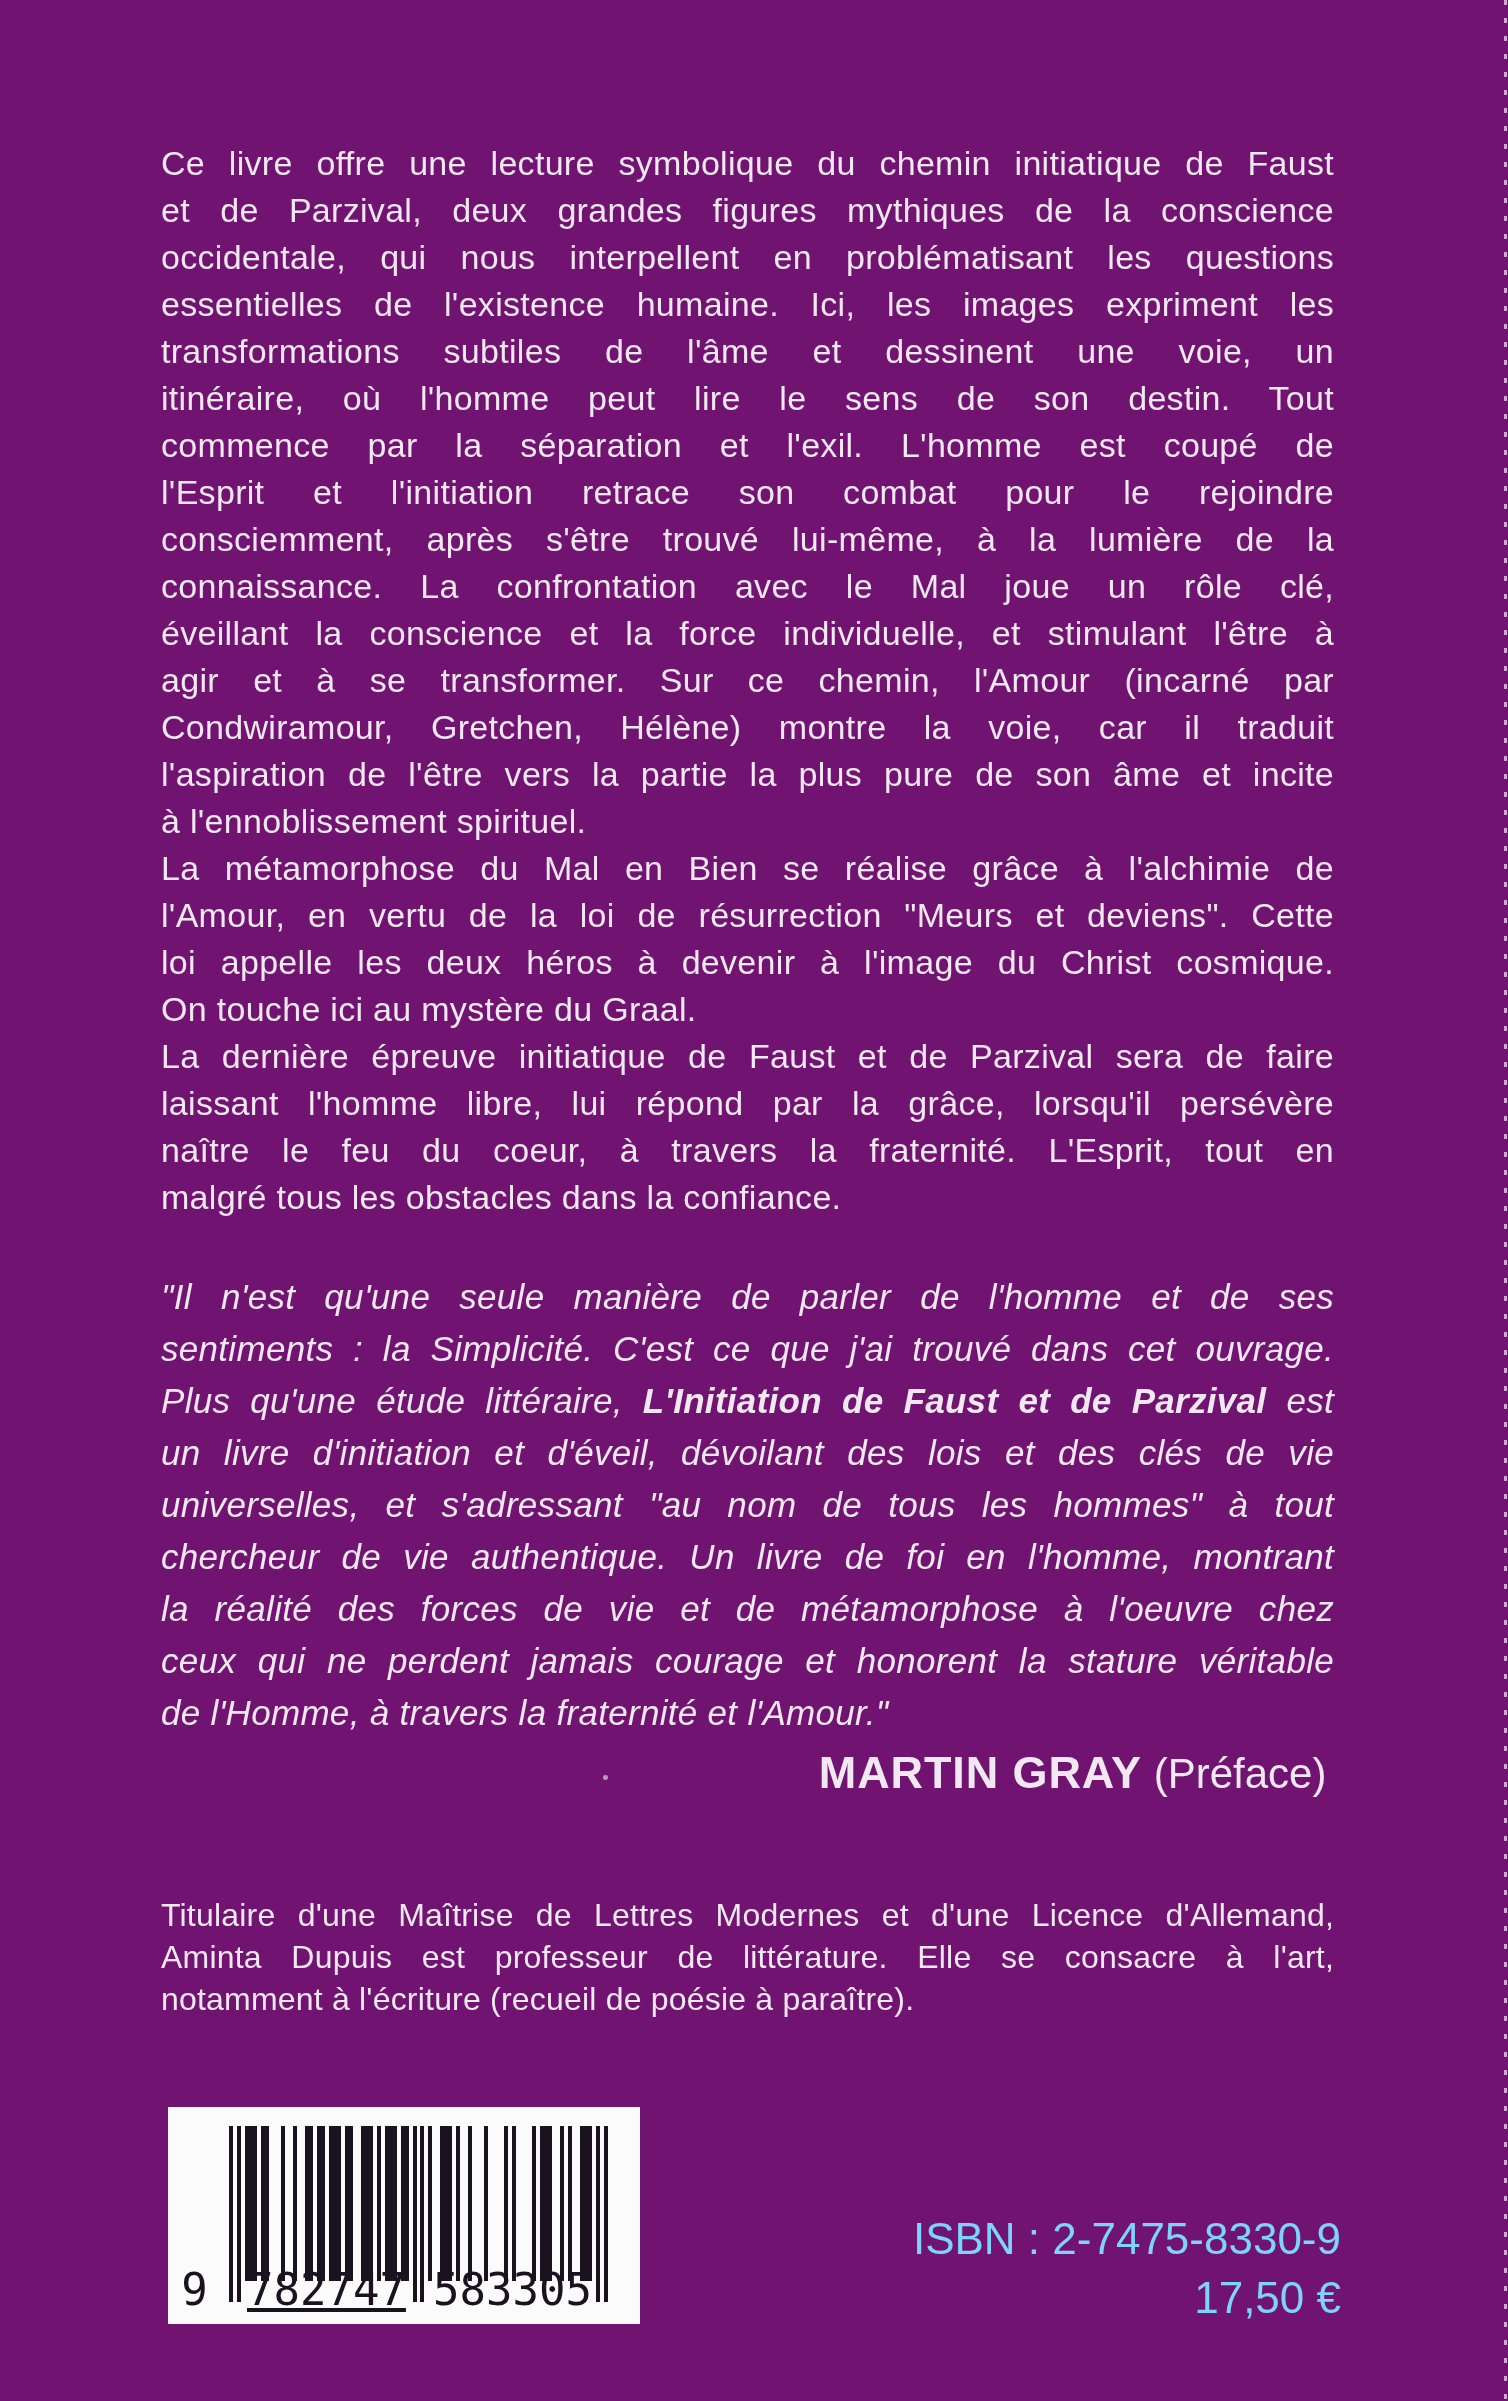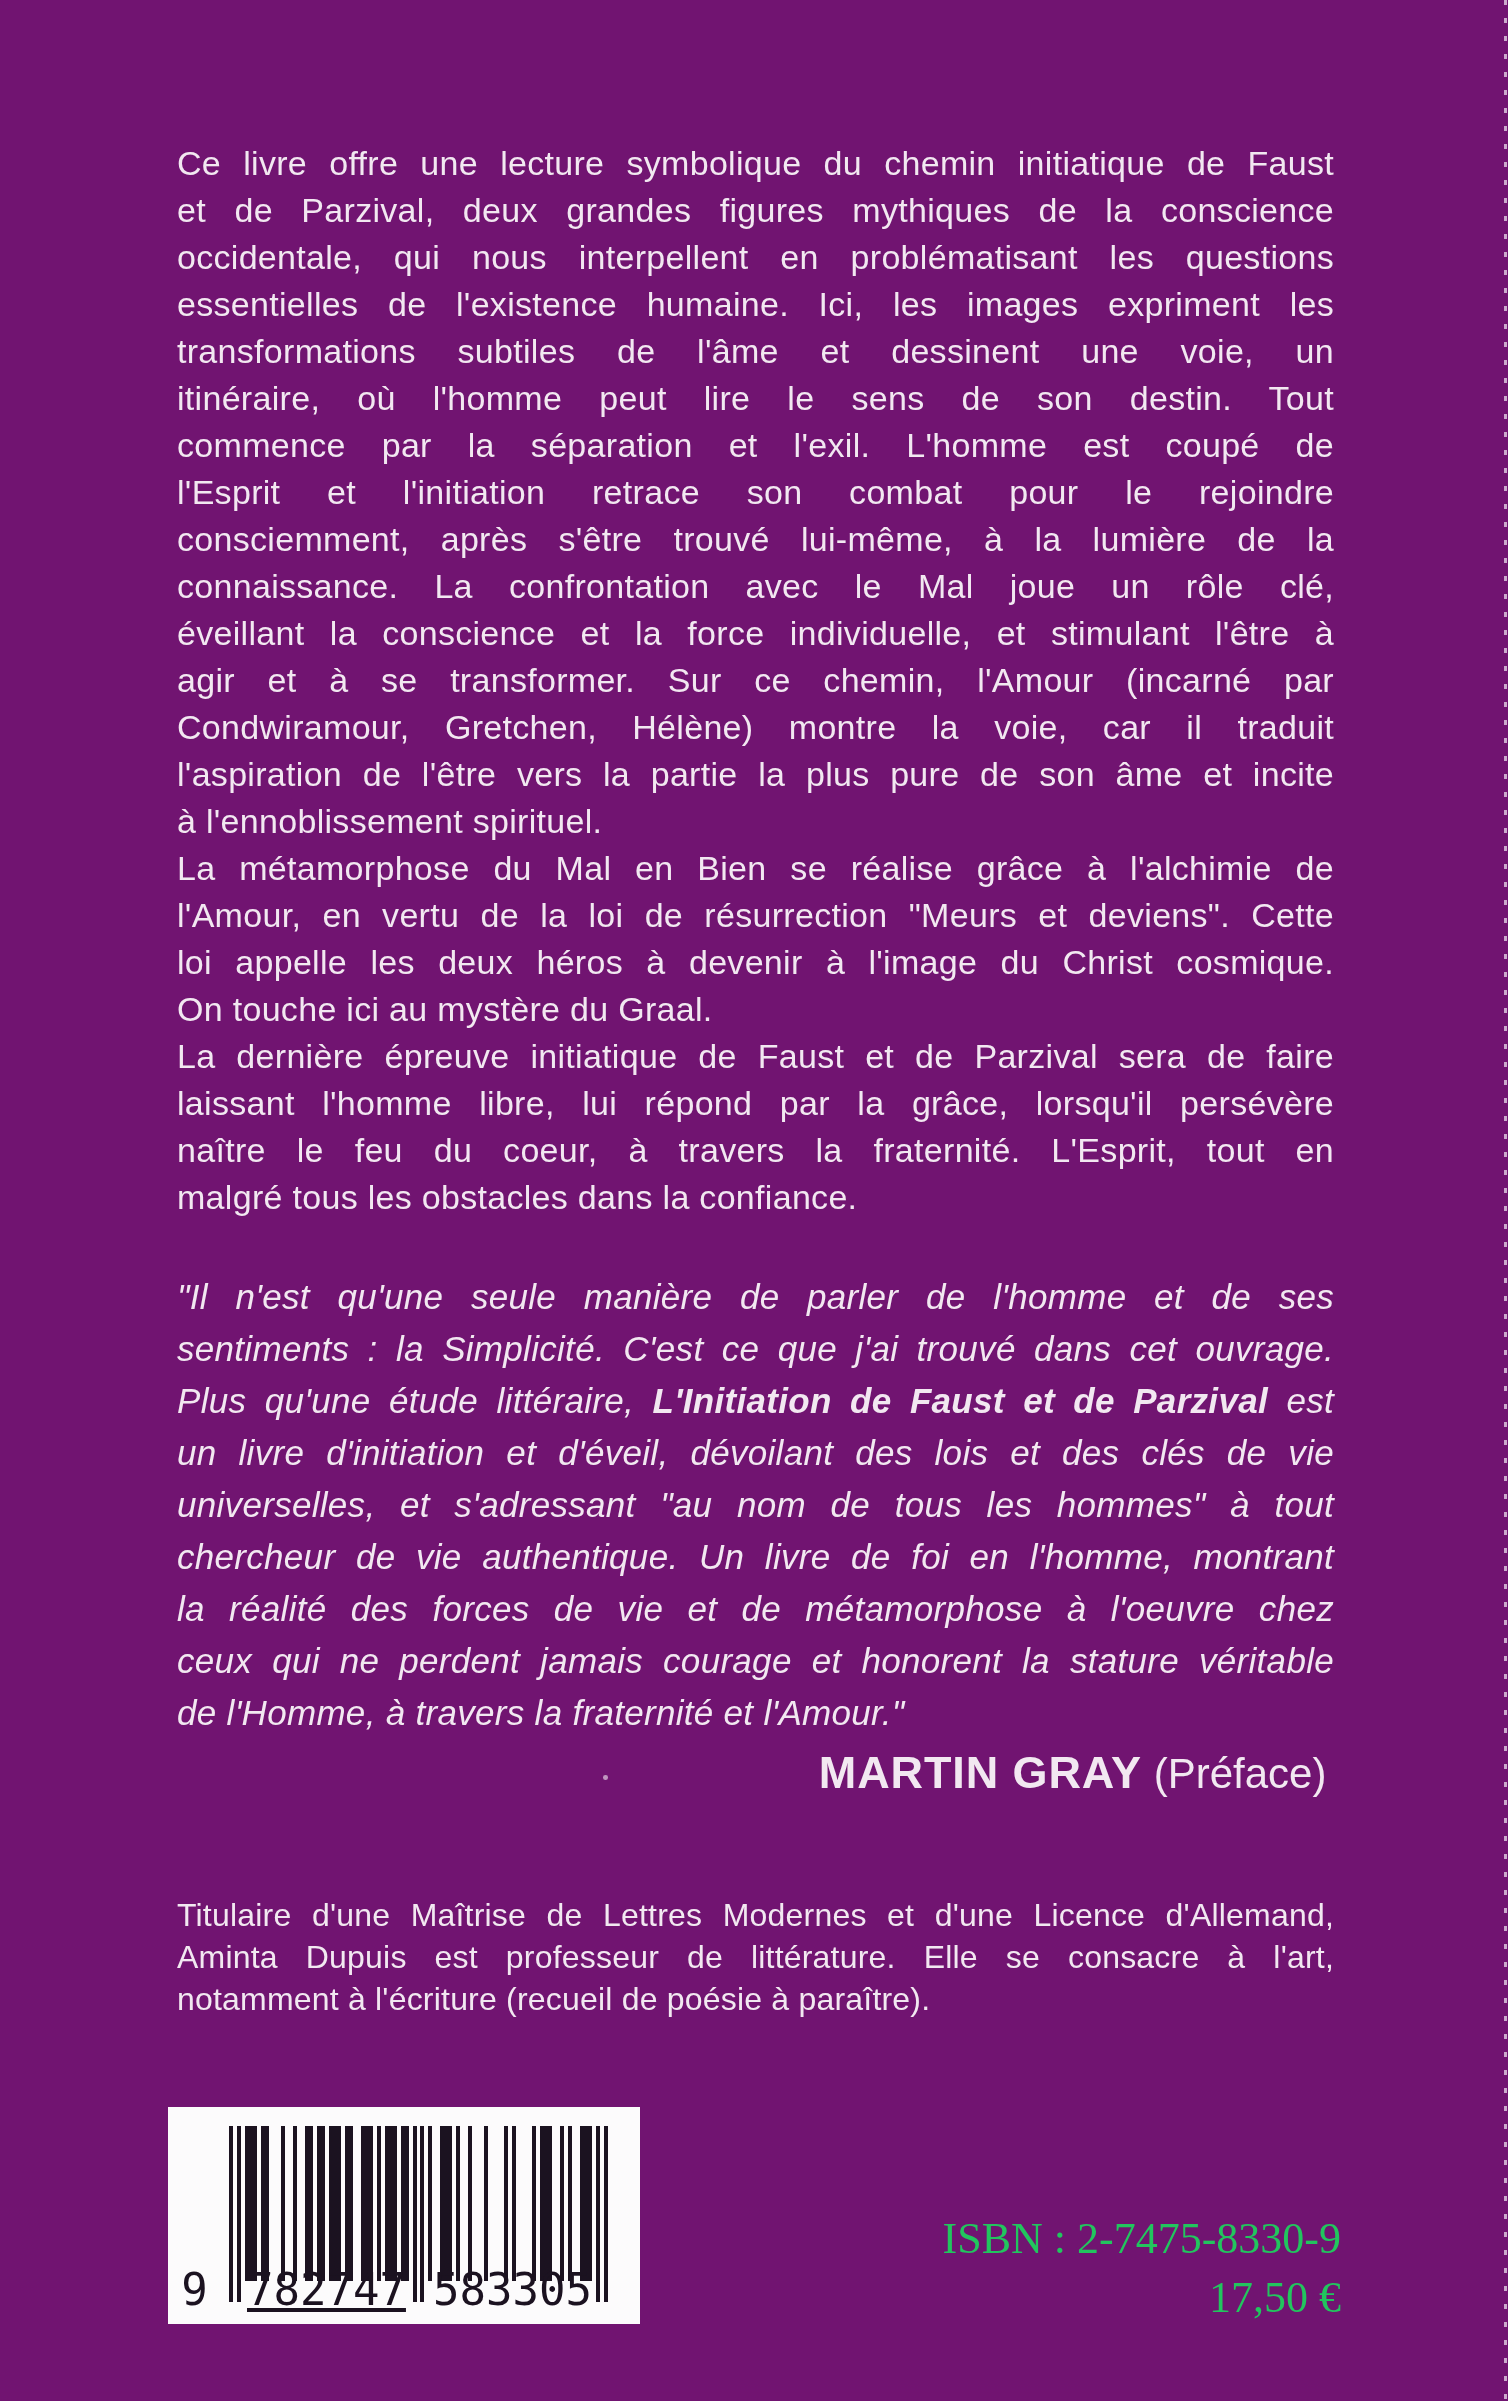--- a/index.html
+++ b/index.html
@@ -5,21 +5,21 @@
   html,body{margin:0;padding:0;background:#4a0d4a;}
   .page{
     position:relative;
     width:1508px;height:2402px;
     background:#711471;
     overflow:hidden;
     font-family:"Liberation Sans",sans-serif;
     color:#f2e8f1;
   }
   .textcol{position:absolute;left:161px;width:1173px;}
-  .jl{text-align:justify;text-align-last:justify;margin-left:16px;}
+  .jl{text-align:justify;text-align-last:justify;}
   .jl.last{text-align-last:left;}
   .synopsis{top:140px;font-size:34px;line-height:47px;letter-spacing:0.3px;}
   .quote{top:1271px;font-size:35px;font-style:italic;line-height:52px;letter-spacing:0.3px;}
   .quote .bold{font-weight:700;}
   .author-credit{top:1747px;text-align:right;padding-right:7.6px;box-sizing:border-box;}
   .author-name{font-size:45px;font-weight:700;letter-spacing:0.9px;}
   .author-role{font-size:42px;font-weight:400;}
   .bio{top:1894px;font-size:32px;line-height:42px;letter-spacing:0.2px;}
   .barcode-panel{
     position:absolute;left:168px;top:2107px;width:472px;height:217px;
@@ -30,22 +30,22 @@
     position:absolute;top:161px;
     font-family:"DejaVu Sans Mono",monospace;
     font-size:44px;color:#1b1220;line-height:1;
   }
   .bc-prefix{left:13.2px;}
   .bc-g1{left:79px;text-decoration:underline;}
   .bc-g2{left:265px;text-align:center;}
   .footer-ids{
     position:absolute;left:161px;top:2209px;width:1180px;
     text-align:right;
-    font-family:Liberation Serif, serif;
-    font-size:44px;line-height:59px;color:#22c55e;
+    font-family:Liberation Sans, sans-serif;
+    font-size:44px;line-height:59px;color:#7dd3fc;
   }
   .edge-artifact{
     position:absolute;right:0.9px;top:0;bottom:0;width:2.8px;
     background:repeating-linear-gradient(to bottom,
       rgba(255,255,255,.8) 0 4.7px, rgba(255,255,255,0) 4.7px 18px);
     opacity:.8;
   }
   .speck{
     position:absolute;left:603px;top:1775px;width:4.7px;height:4.7px;
     background:rgba(255,255,255,.55);border-radius:50%;

